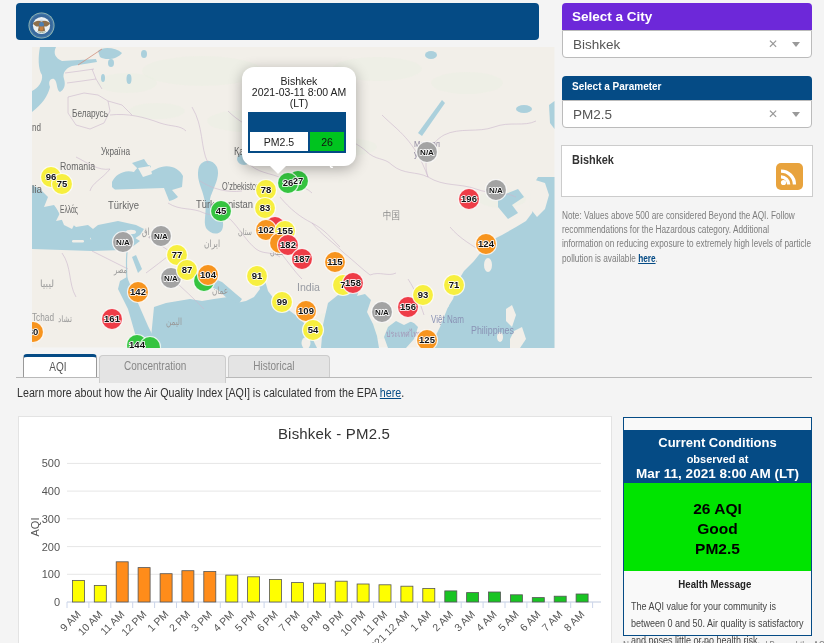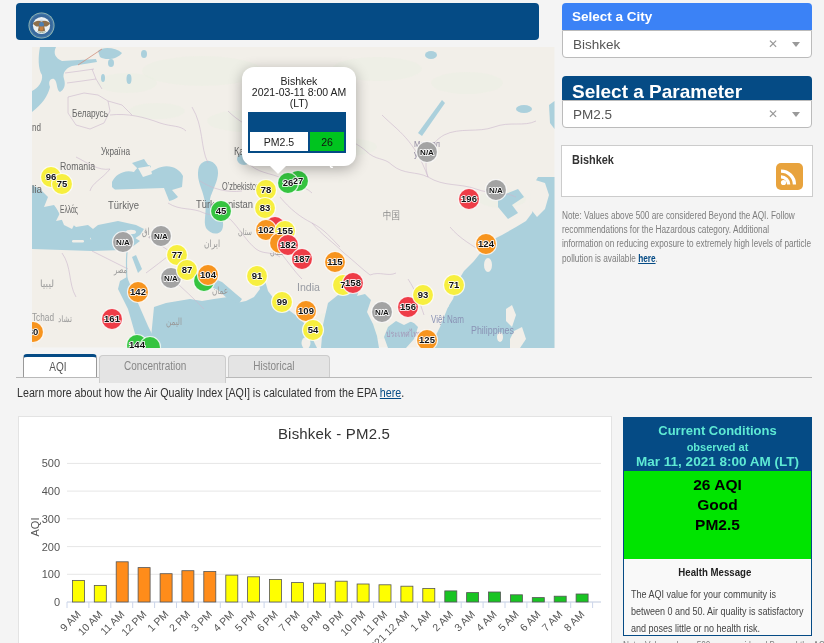--- a/index.html
+++ b/index.html
@@ -325,55 +325,55 @@
       <rect x="535.2" y="179.2" width="12" height="5.8" fill="#19c423" stroke="#555" stroke-width="0.8"></rect>
       <line x1="551.7" y1="185" x2="551.7" y2="191" stroke="#ccd6eb" stroke-width="1"></line>
       <text x="544.2" y="198" font-size="10.5" fill="#555" text-anchor="end" transform="rotate(-45 544.2 198)">7 AM</text>
       <rect x="557.1" y="177.0" width="12" height="8.0" fill="#19c423" stroke="#555" stroke-width="0.8"></rect>
       <line x1="573.6" y1="185" x2="573.6" y2="191" stroke="#ccd6eb" stroke-width="1"></line>
       <text x="566.1" y="198" font-size="10.5" fill="#555" text-anchor="end" transform="rotate(-45 566.1 198)">8 AM</text>
       <line x1="48" y1="185" x2="48" y2="191" stroke="#ccd6eb" stroke-width="1"></line>
     </svg>
 </div>
 
-<div class="abs" style="left:562px;top:3px;width:250px;height:27px;background:#3b82f6;border-radius:4px 4px 0 0;">
+<div class="abs" style="left:562px;top:3px;width:250px;height:27px;background:#6d28d9;border-radius:4px 4px 0 0;">
     <span class="abs" style="left:10px;top:6px;color:#fff;font-weight:bold;font-size:13.5px;">Select a City</span>
   </div>
 <div class="abs" style="left:562px;top:30px;width:250px;height:28px;background:#fff;border:1px solid #bbb;border-radius:0 0 4px 4px;">
   <div class="abs" style="left:10px;top:6px;font-size:13.5px;color:#555;">Bishkek</div>
   <div class="abs" style="right:33px;top:6px;font-size:12px;color:#999;">✕</div>
   <div class="abs" style="right:11px;top:11px;width:0;height:0;border-left:4.5px solid transparent;border-right:4.5px solid transparent;border-top:5.5px solid #999;"></div>
 </div>
 
 <div class="abs" style="left:562px;top:76px;width:250px;height:24px;background:#054b85;border-radius:4px 4px 0 0;">
-    <span class="abs" style="left:10px;top:5px;color:#fff;font-weight:bold;font-size:19px;">Select a Parameter</span>
+    <span class="abs" style="left:10px;top:5px;color:#fff;font-weight:bold;font-size:10px;">Select a Parameter</span>
   </div>
 <div class="abs" style="left:562px;top:100px;width:250px;height:28px;background:#fff;border:1px solid #bbb;border-radius:0 0 4px 4px;">
   <div class="abs" style="left:10px;top:6px;font-size:13.5px;color:#555;">PM2.5</div>
   <div class="abs" style="right:33px;top:6px;font-size:12px;color:#999;">✕</div>
   <div class="abs" style="right:11px;top:11px;width:0;height:0;border-left:4.5px solid transparent;border-right:4.5px solid transparent;border-top:5.5px solid #999;"></div>
 </div>
 
 <div class="abs" style="left:561px;top:145px;width:252px;height:52px;background:#fff;border:1px solid #ccc;">
   <div class="abs nar" style="left:10px;top:6px;font-size:13px;font-weight:bold;color:#333;transform:scaleX(0.84);">Bishkek</div>
 <svg width="27" height="27" viewBox="0 0 27 27" style="position:absolute;right:9px;bottom:6px;">
 <rect width="27" height="27" rx="5" fill="#e8a33d"></rect>
 <circle cx="7.5" cy="19.5" r="2.6" fill="#fff"></circle>
 <path d="M5 12.2 a9.3 9.3 0 0 1 9.3 9.3 h-3.3 a6 6 0 0 0 -6 -6 z" fill="#fff"></path>
 <path d="M5 6.4 a15.1 15.1 0 0 1 15.1 15.1 h-3.3 a11.8 11.8 0 0 0 -11.8 -11.8 z" fill="#fff"></path>
 </svg>
 </div>
 
 <div class="abs nar" style="left:562px;top:209px;width:310px;font-size:10px;color:#7d7d7d;line-height:14.2px;transform:scaleX(0.825);">Note: Values above 500 are considered Beyond the AQI. Follow<br>recommendations for the Hazardous category. Additional<br>information on reducing exposure to extremely high levels of particle<br>pollution is available <a style="color:#054b85;font-weight:bold;text-decoration:underline;">here</a>.</div>
 
 <div class="abs" style="left:623px;top:417px;width:189px;height:219px;border:1px solid #054b85;background:#f9f9f9;">
-  <div style="background:#054b85;color:#5eead4;text-align:center;font-weight:bold;height:53px;padding-top:5px;">
+  <div style="background:#054b85;color:#ffffff;text-align:center;font-weight:bold;height:53px;padding-top:5px;margin-top:12px;">
     <div style="font-size:13px;">Current Conditions</div>
     <div style="font-size:11px;margin-top:3px;">observed at</div>
     <div style="font-size:13.5px;margin-top:1px;">Mar 11, 2021 8:00 AM (LT)</div>
   </div>
-  <div style="background:#00e400;color:#000;text-align:center;font-weight:bold;font-size:15.5px;height:88px;padding-top:4px;line-height:20px;">26 AQI<br>Good<br>PM2.5</div>
+  <div style="background:#00e400;color:#000;text-align:center;font-weight:bold;font-size:15.5px;height:88px;padding-top:16px;line-height:20px;">26 AQI<br>Good<br>PM2.5</div>
   <div style="position:relative;">
     <div class="abs nar" style="left:50%;top:7px;font-size:10.5px;font-weight:bold;color:#222;transform:translateX(-50%) scaleX(0.92);white-space:nowrap;">Health Message</div>
     <div class="abs nar" style="left:7px;top:27px;width:196px;font-size:10px;color:#444;line-height:17px;transform:scaleX(0.9);">The AQI value for your community is<br>between 0 and 50. Air quality is satisfactory<br>and poses little or no health risk.</div>
   </div>
 </div>
 <div class="abs nar" style="left:623px;top:639.5px;width:240px;font-size:10px;color:#7d7d7d;transform:scaleX(0.825);white-space:nowrap;">Note: Values above 500 are considered Beyond the AQI. Follow</div>
 
 </body></html>

